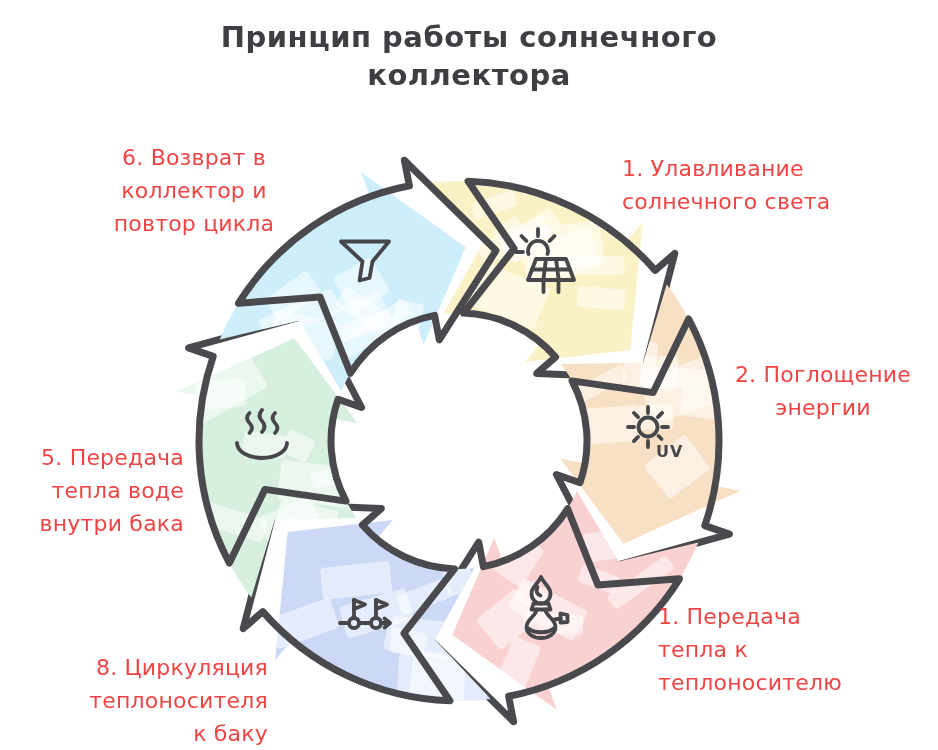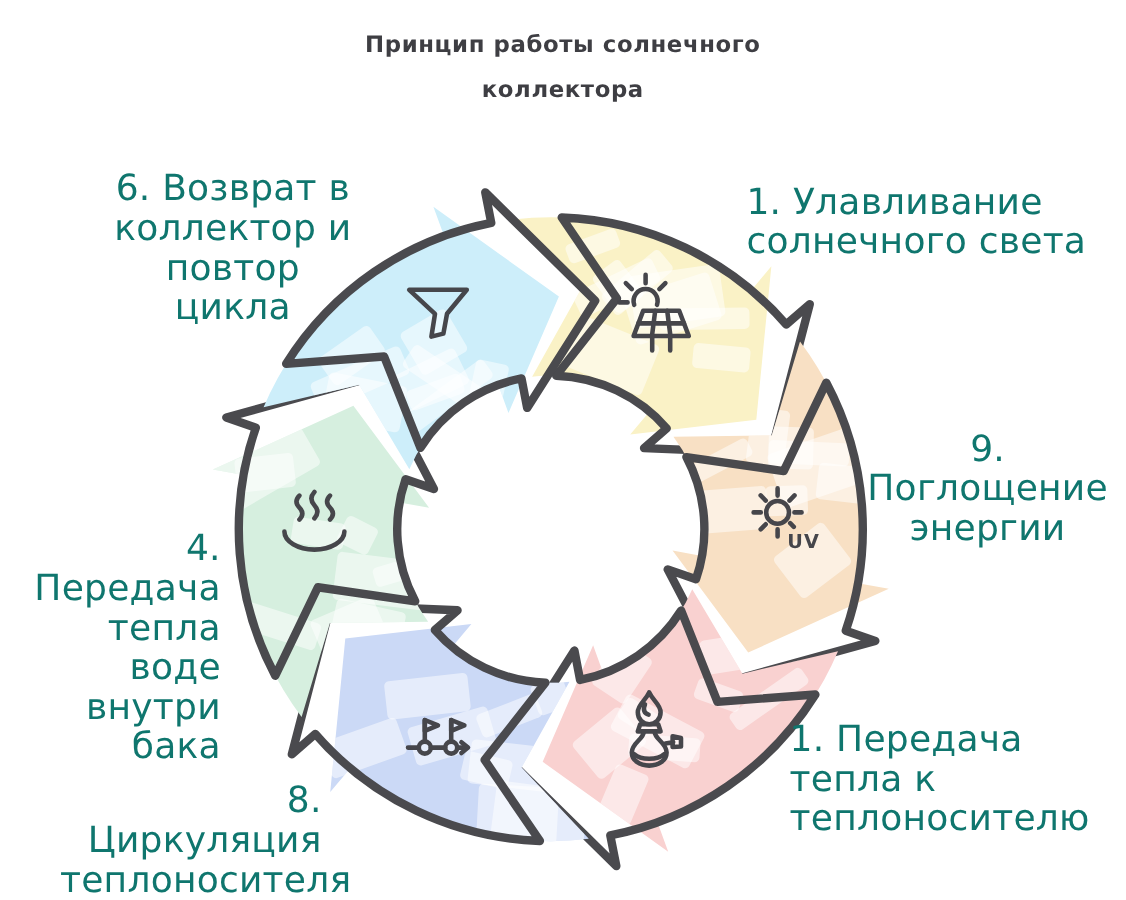--- a/index.html
+++ b/index.html
@@ -2,27 +2,27 @@
 <html><head>
 <meta charset="utf-8">
 <style>
   html,body{margin:0;padding:0;background:#ffffff;}
   .stage{
     position:relative;width:938px;height:750px;background:#ffffff;
     overflow:hidden;font-family:"DejaVu Sans",sans-serif;
   }
   .title{
     position:absolute;top:18px;left:0;width:938px;text-align:center;
-    font-size:19px;line-height:38px;font-weight:bold;letter-spacing:.5px;
+    font-size:29px;line-height:38px;font-weight:bold;letter-spacing:.5px;
     color:#3e3e43;white-space:pre-line;
   }
   #cycle-svg{position:absolute;left:0;top:0;}
   .step-label{
-    position:absolute;white-space:pre-line;font-size:30px;line-height:33px;
-    color:#0f766e;letter-spacing:.2px;
+    position:absolute;white-space:pre-line;font-size:22px;line-height:33px;
+    color:#ef4444;letter-spacing:.2px;
   }
   .lbl-1{left:622px;top:152px;text-align:left;}
   .lbl-2{left:718px;top:358px;width:210px;text-align:center;}
   .lbl-3{left:658px;top:600px;text-align:left;}
   .lbl-4{left:50px;top:651px;width:218px;text-align:right;}
   .lbl-5{left:10px;top:441px;width:174px;text-align:right;}
   .lbl-6{left:90px;top:141px;width:208px;text-align:center;}
   .icon path, .icon circle, .icon polyline{
     fill:none;stroke:#46464b;stroke-width:3.8;
     stroke-linecap:round;stroke-linejoin:round;
@@ -194,28 +194,28 @@
       <path d="M13,-28 q-5,5 0,10 q5,5 0,10"></path>
     </g>
 
     <g class="icon" transform="translate(365,262)">
       <path d="M-24,-20.5 L24,-20.5 L7.5,-0.5 L4.5,16 L-5.5,18.5 L-2.5,-0.5 Z"></path>
     </g>
   </svg>
 
   <div class="step-label lbl-1">1. Улавливание
 солнечного света</div>
-  <div class="step-label lbl-2">9. Поглощение
+  <div class="step-label lbl-2">2. Поглощение
 энергии</div>
   <div class="step-label lbl-3">1. Передача
 тепла к
 теплоносителю</div>
   <div class="step-label lbl-4">8. Циркуляция
 теплоносителя
 к баку</div>
-  <div class="step-label lbl-5">4. Передача
+  <div class="step-label lbl-5">5. Передача
 тепла воде
 внутри бака</div>
   <div class="step-label lbl-6">6. Возврат в
 коллектор и
 повтор цикла</div>
 
 </div>
 
 </body></html>

